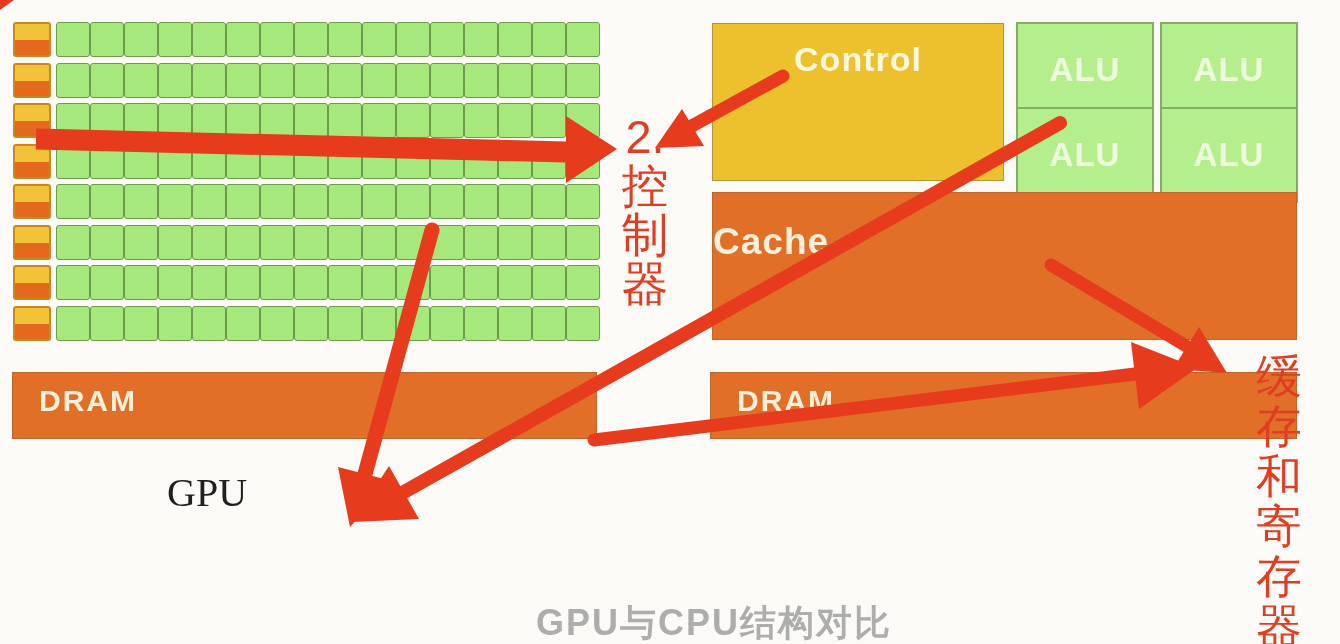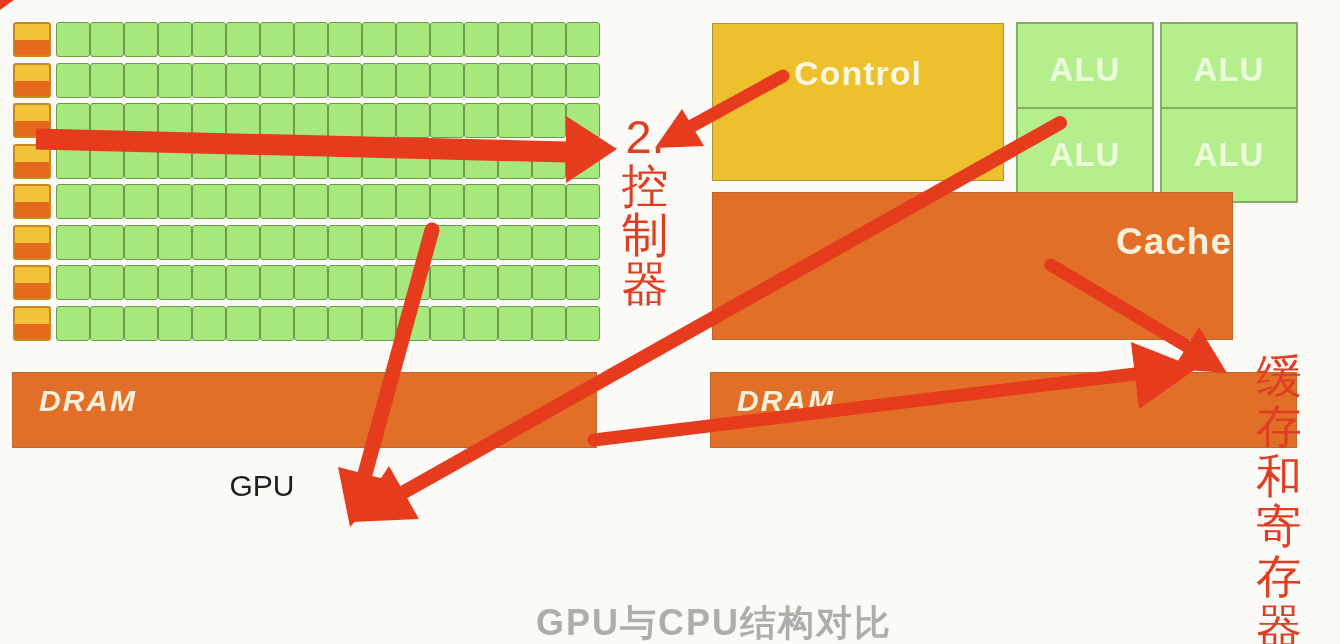--- a/index.html
+++ b/index.html
@@ -23,48 +23,47 @@
     border:1.5px solid var(--cell_border,#6d9b4c);border-radius:3px;
   }
   
   .box{position:absolute;box-sizing:border-box;}
   .control-box{
     left:712px;top:23px;width:292px;height:158px;
     background:var(--control_yellow,#edc02d);
     border:1px solid rgba(100,95,70,.45);
     text-align:center;
   }
-  .control-box .lbl{margin-top:30px;font-size:34px;font-weight:bold;color:#fdf7dd;letter-spacing:1px;}
+  .control-box .lbl{margin-top:16px;font-size:34px;font-weight:bold;color:#fdf7dd;letter-spacing:1px;}
   .alu-box{
     width:138px;height:96px;background:var(--alu_green,#b5ef8d);
     border:2px solid var(--alu_border,#86ad68);
     display:flex;align-items:center;justify-content:center;
     font-size:33px;font-weight:bold;color:#edfadc;letter-spacing:1px;
   }
   .alu-1{left:1016px;top:22px;} .alu-2{left:1160px;top:22px;}
   .alu-3{left:1016px;top:107px;} .alu-4{left:1160px;top:107px;}
   .cache-box{
-    left:712px;top:192px;width:521px;height:148px;
+    left:712px;top:192px;width:585px;height:148px;
     background:var(--bar_orange,#e26f28);
     border:1px solid rgba(120,90,60,.35);
-    text-align:right;
+    text-align:left;
   }
   .cache-box .lbl{margin-top:28px;font-size:37px;font-weight:bold;color:var(--box_label,#f8f0da);letter-spacing:1px;}
   .dram-bar{
-    height:76px;background:var(--bar_orange,#e26f28);
+    height:67px;background:var(--bar_orange,#e26f28);
     border:1px solid rgba(120,90,60,.35);
-    font-style:italic;
   }
   .dram-left{left:12px;top:372px;width:585px;}
   .dram-right{left:710px;top:372px;width:587px;}
   .dram-bar .lbl{margin:11px 0 0 26px;font-size:30px;font-weight:bold;color:var(--box_label,#f8f0da);letter-spacing:2px;}
   
   .chip-label{
-    position:absolute;width:190px;text-align:center;
-    font-family:Liberation Sans, sans-serif;font-size:30px;color:var(--diagram_label,#1f1f1f);
+    position:absolute;width:190px;
+    font-family:Liberation Serif, serif;font-size:40px;color:var(--diagram_label,#1f1f1f);
   }
   .gpu-label{left:167px;top:469px;}
   .cpu-label{left:866px;top:469px;}
   
   .anno{position:absolute;color:var(--anno_red,#de3f22);z-index:3;}
   .controller-note{left:614px;top:112px;width:62px;text-align:center;font-size:47px;line-height:49px;font-weight:500;}
   .cache-register-note{left:1256px;top:351px;font-size:46px;line-height:50px;letter-spacing:2px;font-weight:500;z-index:4;}
   .logic-note{left:192px;top:522px;font-size:45px;line-height:54px;letter-spacing:1px;font-weight:500;z-index:2;}
   .watermark{
     position:absolute;left:536px;top:599px;z-index:1;

